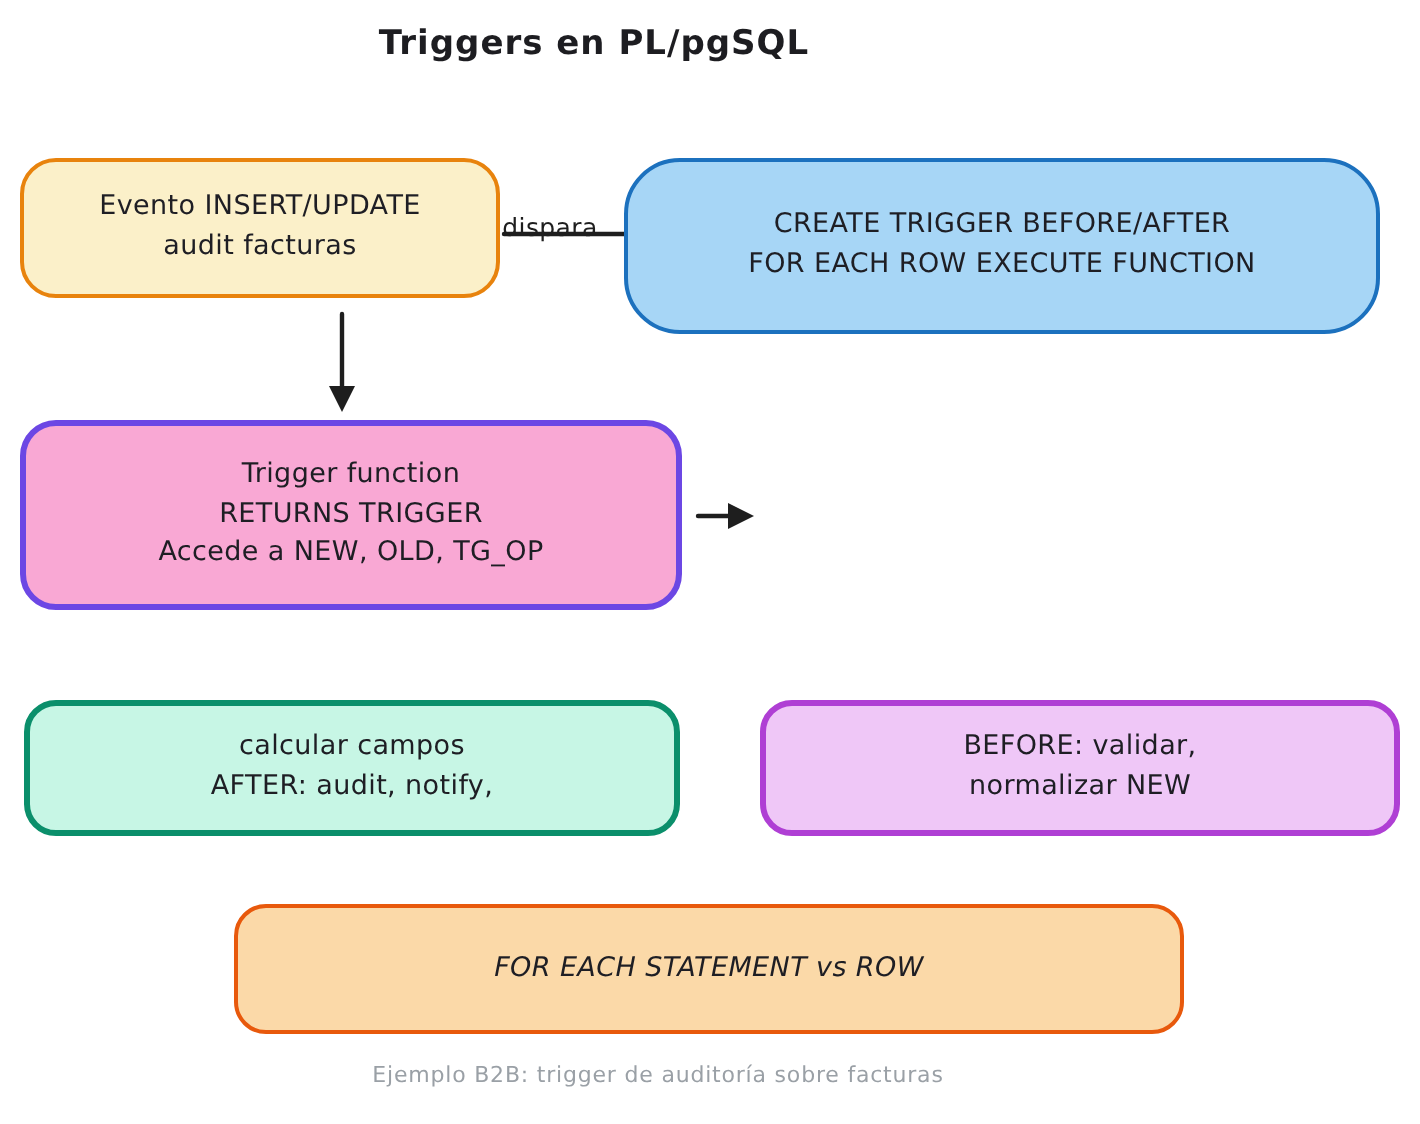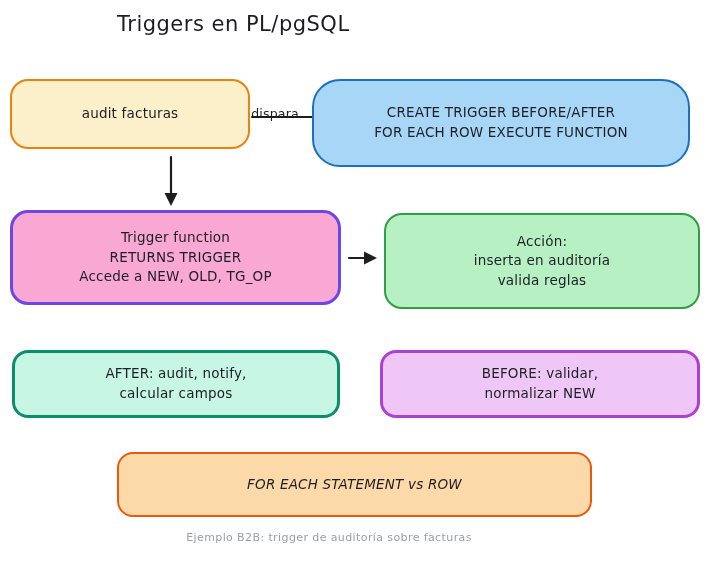--- a/index.html
+++ b/index.html
@@ -6,21 +6,21 @@
   body{
     width:710px;height:562px;position:relative;overflow:hidden;
     background:#ffffff;
     font-family:"DejaVu Sans","Liberation Sans",sans-serif;
     color:#1e1e24;
   }
   .canvas{position:absolute;inset:0;width:710px;height:562px;}
 
   .title{
     position:absolute;top:12px;left:117px;width:360px;
-    text-align:left;font-size:21px;font-weight:400;
+    text-align:center;font-size:17px;font-weight:700;
     letter-spacing:0.5px;color:#1d1d21;
   }
 
   .node{
     position:absolute;display:flex;flex-direction:column;
     align-items:center;justify-content:center;
     text-align:center;font-size:13.5px;line-height:1.45;
     border-style:solid;box-sizing:border-box;
     letter-spacing:0.2px;
   }
@@ -68,43 +68,39 @@
 
     <g stroke="#1e1e1e" stroke-width="2.2" stroke-linecap="round" fill="#1e1e1e">
       <line x1="349" y1="258" x2="366" y2="258"></line>
       <polygon points="364,251.5 377,258 364,264.5" stroke="none"></polygon>
     </g>
   </svg>
 
   <span class="dispara-label">dispara</span>
 
   <div class="node node-event" style="background-color: rgb(251, 240, 201); border-color: rgb(232, 131, 13);">
+    <span class="line">Evento INSERT/UPDATE</span>
     <span class="line">audit facturas</span>
   </div>
 
   <div class="node node-create-trigger" style="background-color: rgb(167, 214, 246); border-color: rgb(28, 113, 190);">
     <span class="line">CREATE TRIGGER BEFORE/AFTER</span>
     <span class="line">FOR EACH ROW EXECUTE FUNCTION</span>
   </div>
 
   <div class="node node-trigger-function" style="background-color: #f9a8d4; border-color: rgb(108, 71, 228);">
     <span class="line">Trigger function</span>
     <span class="line">RETURNS TRIGGER</span>
     <span class="line">Accede a NEW, OLD, TG_OP</span>
   </div>
 
-  <div class="node node-action" style="background-color: rgb(183, 240, 195); border-color: rgb(47, 158, 68);">
-    <span class="line">Acción:</span>
-    <span class="line">inserta en auditoría</span>
-    <span class="line">valida reglas</span>
-  </div>
 
   <div class="node node-after" style="background-color: rgb(199, 246, 229); border-color: rgb(11, 143, 107);">
+    <span class="line">calcular campos</span>
     <span class="line">AFTER: audit, notify,</span>
-    <span class="line">calcular campos</span>
   </div>
 
   <div class="node node-before" style="background-color: rgb(239, 199, 247); border-color: rgb(175, 63, 212);">
     <span class="line">BEFORE: validar,</span>
     <span class="line">normalizar NEW</span>
   </div>
 
   <div class="node node-statement" style="background-color: rgb(251, 217, 168); border-color: rgb(232, 89, 12);">
     <span class="line">FOR EACH STATEMENT vs ROW</span>
   </div>

